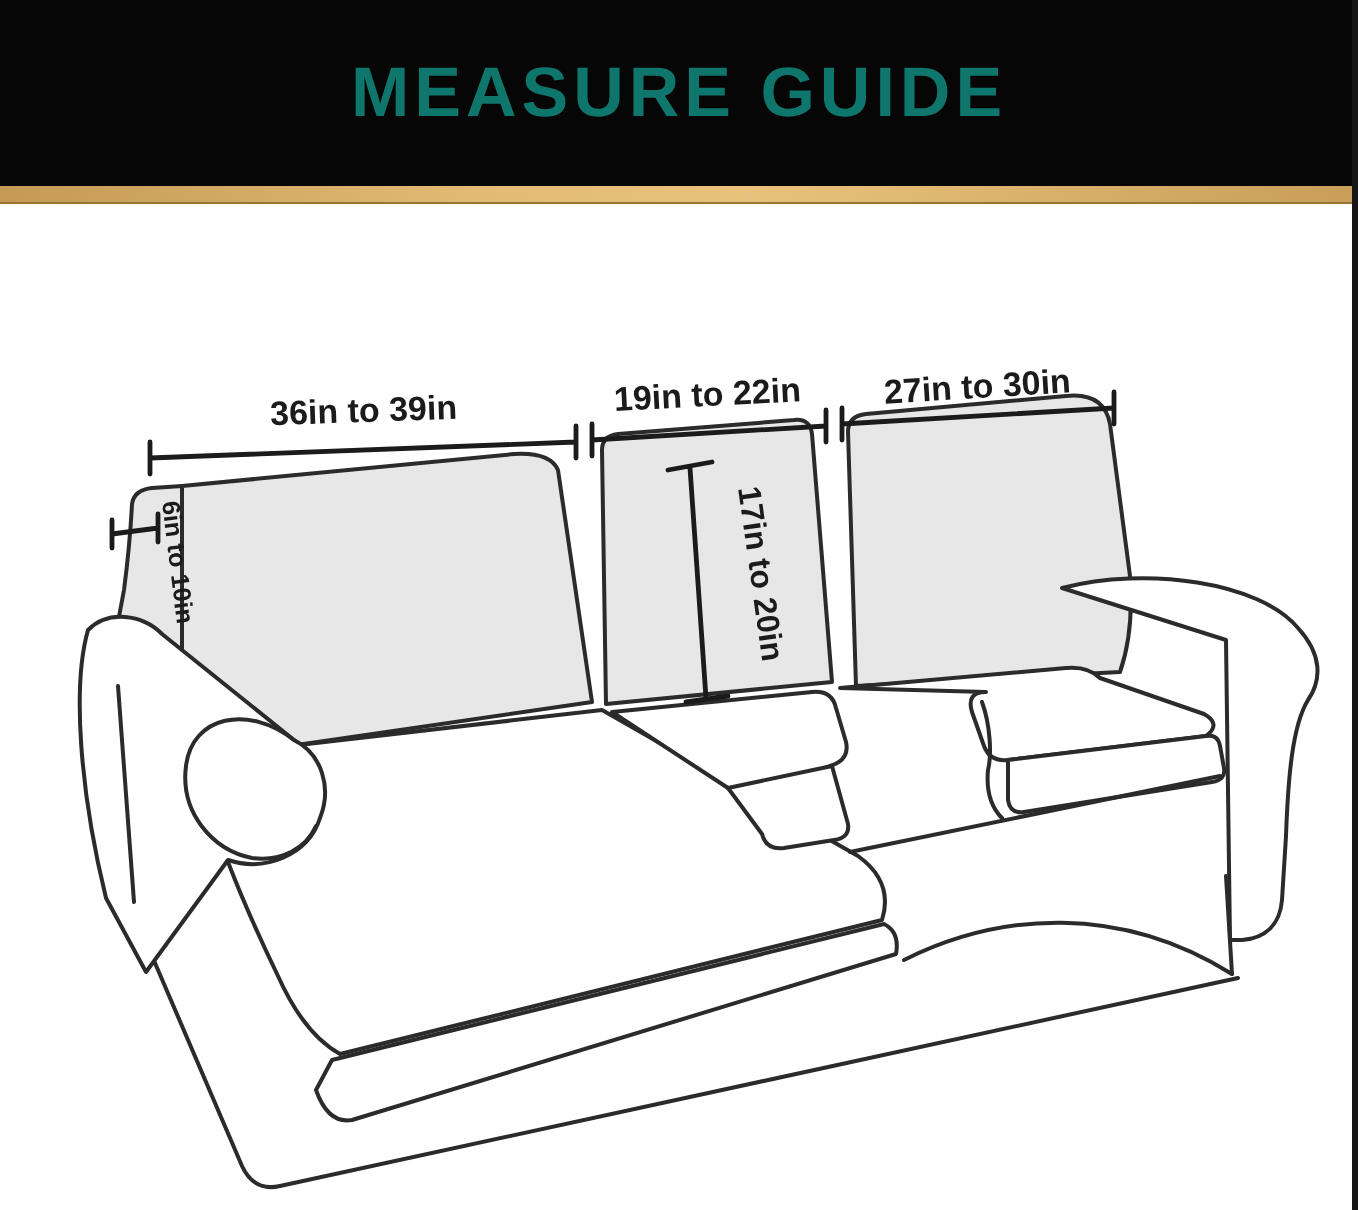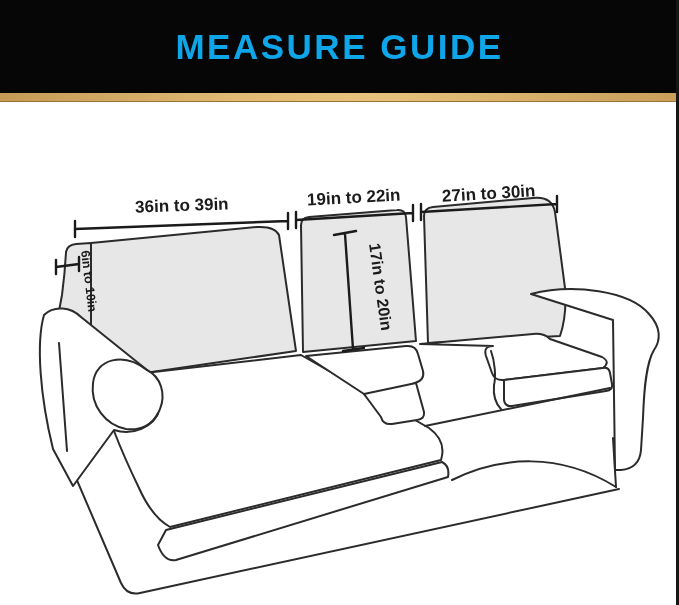--- a/index.html
+++ b/index.html
@@ -1,20 +1,20 @@
 <!DOCTYPE html>
 <html><head>
 <meta charset="utf-8">
 <style>
   html,body{margin:0;padding:0;background:#ffffff;}
   body{width:679px;height:605px;position:relative;overflow:hidden;
        font-family:"Liberation Sans", sans-serif;}
   .header{position:absolute;left:0;top:0;width:679px;height:93px;background:#060606;
           display:flex;align-items:center;justify-content:center;}
-  .header-title{color:#0ea5e9;font-size:35px;font-weight:800;letter-spacing:2.5px;
+  .header-title{color:#0f766e;font-size:35px;font-weight:800;letter-spacing:2.5px;
                 font-family:"Liberation Sans", sans-serif;}
   .accent-bar{position:absolute;left:0;top:93px;width:679px;height:8px;
               background:linear-gradient(90deg,#c49a55 0%,#e2ba74 35%,#e8c27c 55%,#c89e59 100%);
               border-bottom:1px solid #9a7434;}
   .right-edge{position:absolute;right:0;top:0;width:3px;height:605px;background:#161616;}
   svg{position:absolute;left:0;top:0;}
   text{font-family:"Liberation Sans", sans-serif;font-weight:600;}
 </style>
 </head>
 <body>

